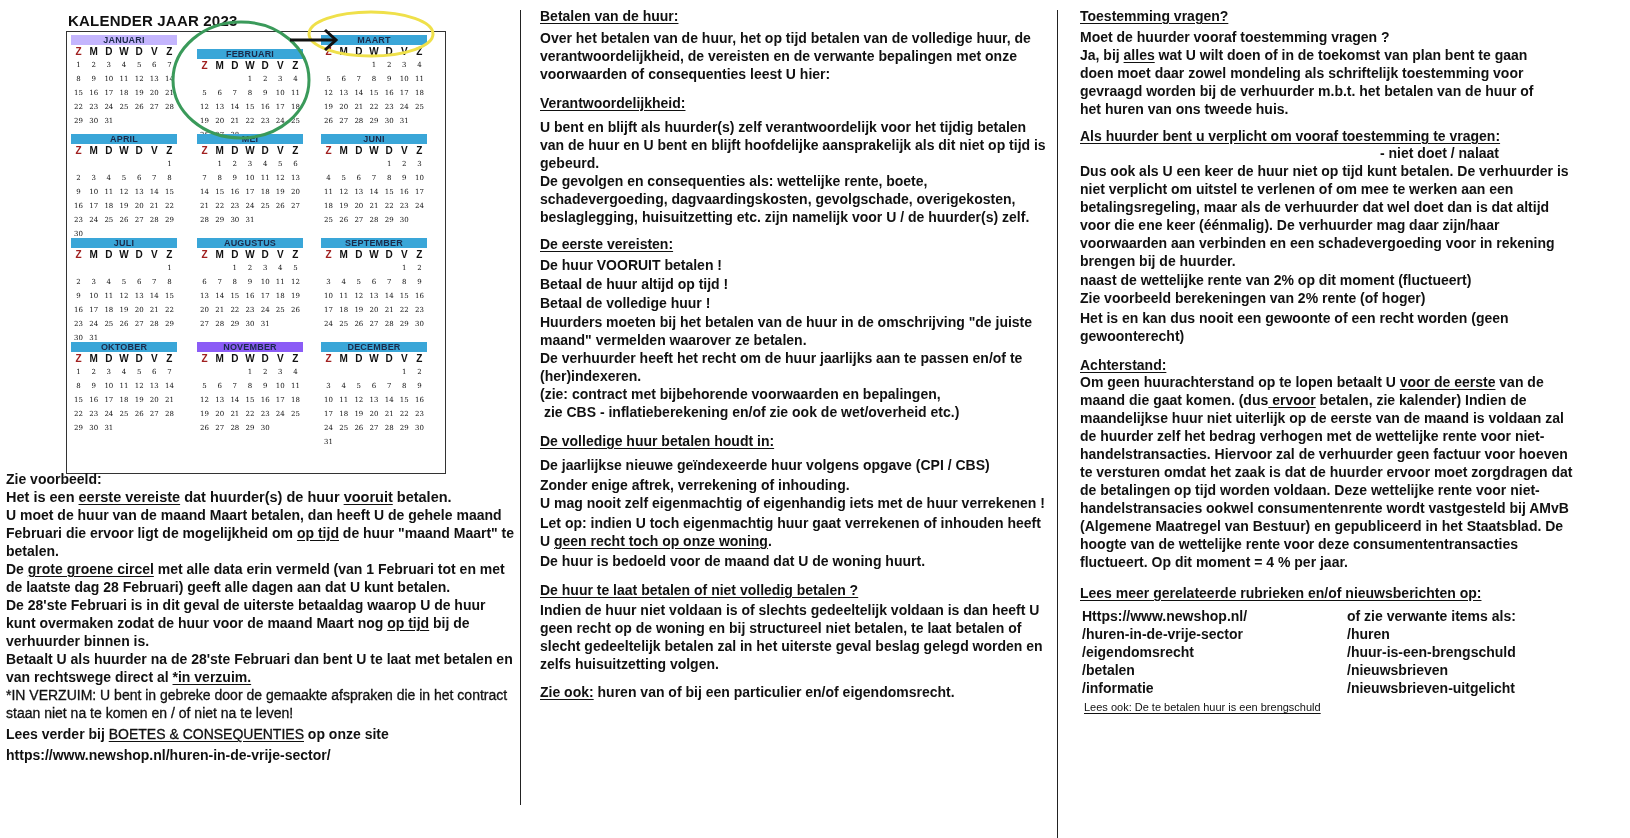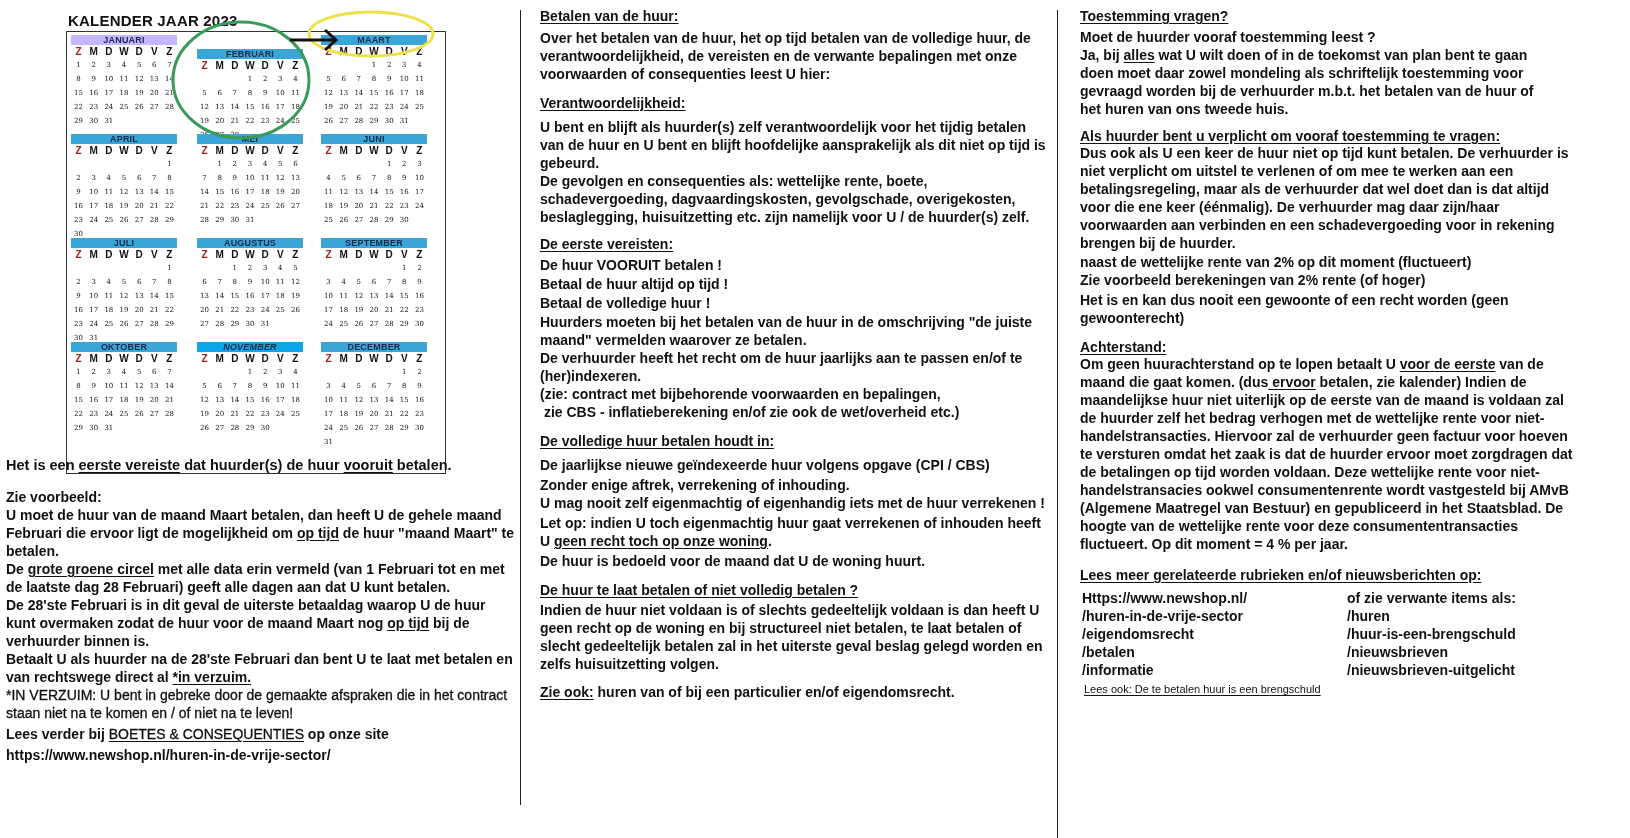--- a/index.html
+++ b/index.html
@@ -501,21 +501,21 @@
           <span>25</span>
           <span>26</span>
           <span>27</span>
           <span>28</span>
           <span>29</span>
           <span>30</span>
           <span>31</span>
         </div>
       </div>
       <div class="month" style="left: 130px; top: 310px;">
-        <div class="month-head" style="background: #0ea5e9; font-style: italic;">NOVEMBER</div>
+        <div class="month-head" style="background: #8b5cf6;">NOVEMBER</div>
         <div class="dow">
           <span>Z</span>
           <span>M</span>
           <span>D</span>
           <span>W</span>
           <span>D</span>
           <span>V</span>
           <span>Z</span>
         </div>
         <div class="days">
@@ -600,24 +600,24 @@
           <span>27</span>
           <span>28</span>
           <span>29</span>
           <span>30</span>
           <span>31</span>
         </div>
       </div>
     </div>
 
   <div style="position:absolute; left:6px; top:456px; width:510px;">
+    <p class="txt" style="margin-top:14px;">Zie voorbeeld:</p>
     <p class="txt" style="font-size:14.5px;">
       <span>Het is een </span><u>eerste vereiste</u><span> dat huurder(s) de huur </span><u>vooruit</u><span> betalen.</span>
     </p>
-    <p class="txt" style="margin-top:14px;">Zie voorbeeld:</p>
     <p class="txt">
       <span>U moet de huur van de maand Maart betalen, dan heeft U de gehele maand Februari die ervoor ligt de mogelijkheid om </span><u>op tijd</u><span> de huur "maand Maart" te betalen.</span>
     </p>
     <p class="txt">
       <span>De </span><u>grote groene circel</u><span> met alle data erin vermeld (van 1 Februari tot en met de laatste dag 28 Februari) geeft alle dagen aan dat U kunt betalen.</span>
     </p>
     <p class="txt">
       <span>De 28'ste Februari is in dit geval de uiterste betaaldag waarop U de huur kunt overmaken zodat de huur voor de maand Maart nog </span><u>op tijd</u><span> bij de verhuurder binnen is.</span>
     </p>
     <p class="txt">
@@ -661,25 +661,26 @@
     <p class="txt" style="margin-top:3px;">Indien de huur niet voldaan is of slechts gedeeltelijk voldaan is dan heeft U geen recht op de woning en bij structureel niet betalen, te laat betalen of slecht gedeeltelijk betalen zal in het uiterste geval beslag gelegd worden en zelfs huisuitzetting volgen.</p>
     <p class="txt" style="margin-top:10px;">
       <u>Zie ook:</u><span> huren van of bij een particulier en/of eigendomsrecht.</span>
     </p>
   </div>
 </div>
 
 <div class="col" style="left:1080px; width:566px;">
   <div style="position:absolute; top:8px; left:0;">
     <p class="h">Toestemming vragen?</p>
-    <p class="txt" style="margin-top:4px;">Moet de huurder vooraf toestemming leest ?</p>
+    <p class="txt" style="margin-top:4px;">Moet de huurder vooraf toestemming vragen ?</p>
     <p class="txt" style="width:465px;">
       <span>Ja, bij </span><u>alles</u><span> wat U wilt doen of in de toekomst van plan bent te gaan doen moet daar zowel mondeling als schriftelijk toestemming voor gevraagd worden bij de verhuurder  m.b.t. het betalen van de huur of het huren van ons tweede huis.</span>
     </p>
     <p class="h" style="margin-top:10px;">Als huurder bent u verplicht om vooraf toestemming te vragen:</p>
+    <p class="txt" style="padding-left:300px;">- niet doet / nalaat</p>
     <p class="txt" style="width:500px;">Dus ook als U een keer de huur niet op tijd kunt betalen. De verhuurder is niet verplicht om uitstel te verlenen of om mee te werken aan een betalingsregeling, maar als de verhuurder dat wel doet dan is dat altijd voor die ene keer (éénmalig). De verhuurder mag daar zijn/haar voorwaarden aan verbinden en een schadevergoeding voor in rekening brengen bij de huurder.</p>
     <p class="txt" style="margin-top:1px;">naast de wettelijke rente van 2% op dit moment (fluctueert)</p>
     <p class="txt">Zie voorbeeld berekeningen van 2% rente (of hoger)</p>
     <p class="txt" style="margin-top:2px; width:440px;">Het is en kan dus nooit een gewoonte of een recht worden (geen gewoonterecht)</p>
     <p class="h" style="margin-top:12px;">Achterstand:</p>
     <p class="txt" style="width:500px;">
       <span>Om geen huurachterstand op te lopen betaalt U </span><u>voor de eerste</u><span> van de maand die gaat komen. (dus</span><u> ervoor</u><span> betalen, zie kalender) Indien de maandelijkse huur niet uiterlijk op de eerste van de maand is voldaan zal de huurder zelf het bedrag verhogen met de wettelijke rente voor niet-handelstransacties. Hiervoor zal de verhuurder geen factuur voor hoeven te versturen omdat het zaak is dat de huurder ervoor moet zorgdragen dat de betalingen op tijd worden voldaan. Deze wettelijke rente voor niet-handelstransacies ookwel consumentenrente wordt vastgesteld bij AMvB (Algemene Maatregel van Bestuur) en gepubliceerd in het Staatsblad. De hoogte van de wettelijke rente voor deze consumententransacties fluctueert. Op dit moment = 4 % per jaar.</span>
     </p>
     <p class="h" style="margin-top:14px;">Lees meer gerelateerde rubrieken en/of nieuwsberichten op:</p>
     <div class="links" style="margin-top:6px; padding-left:2px;">

